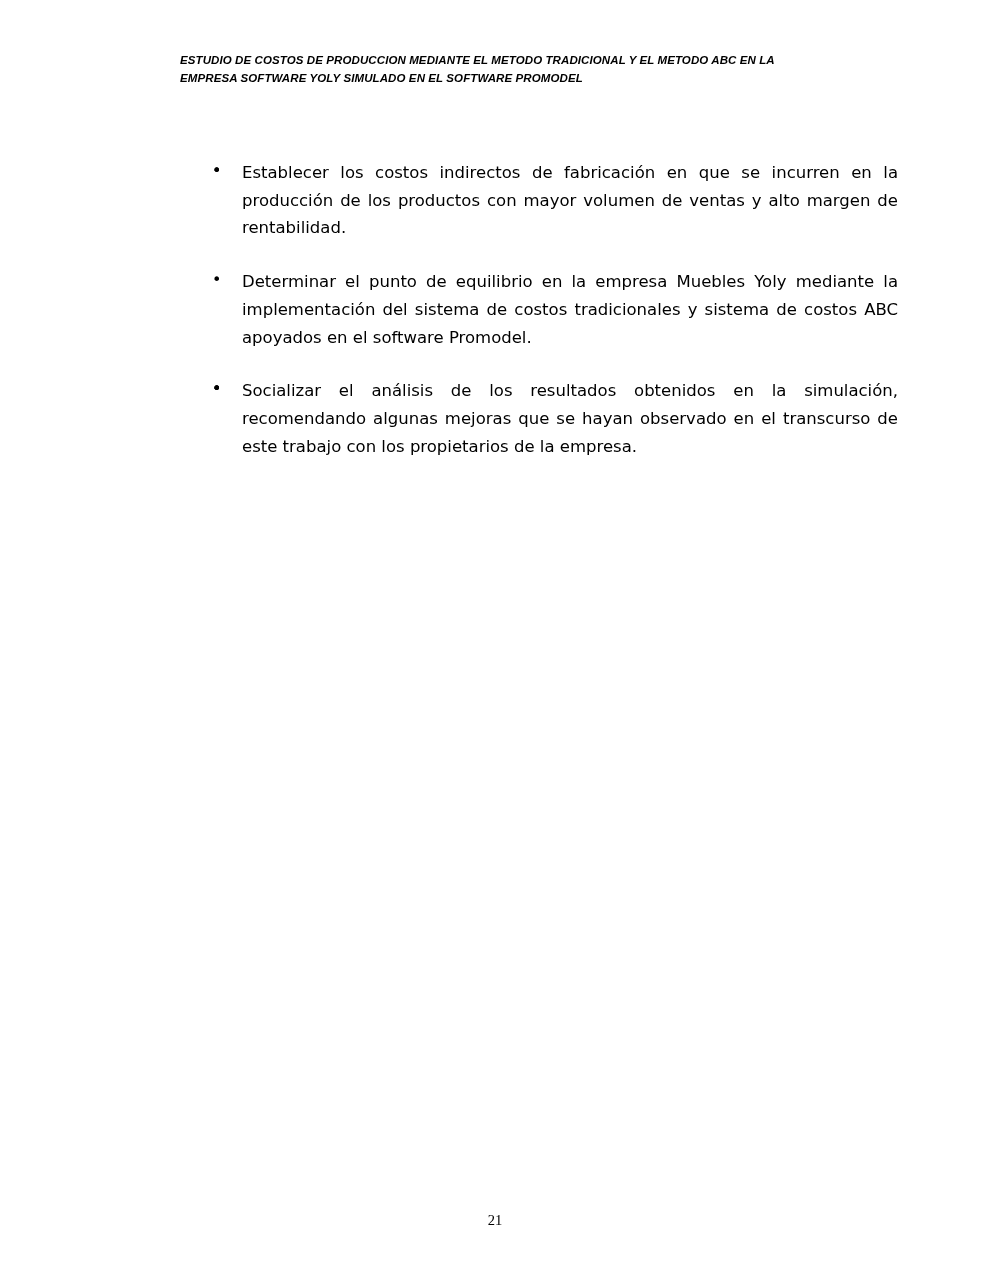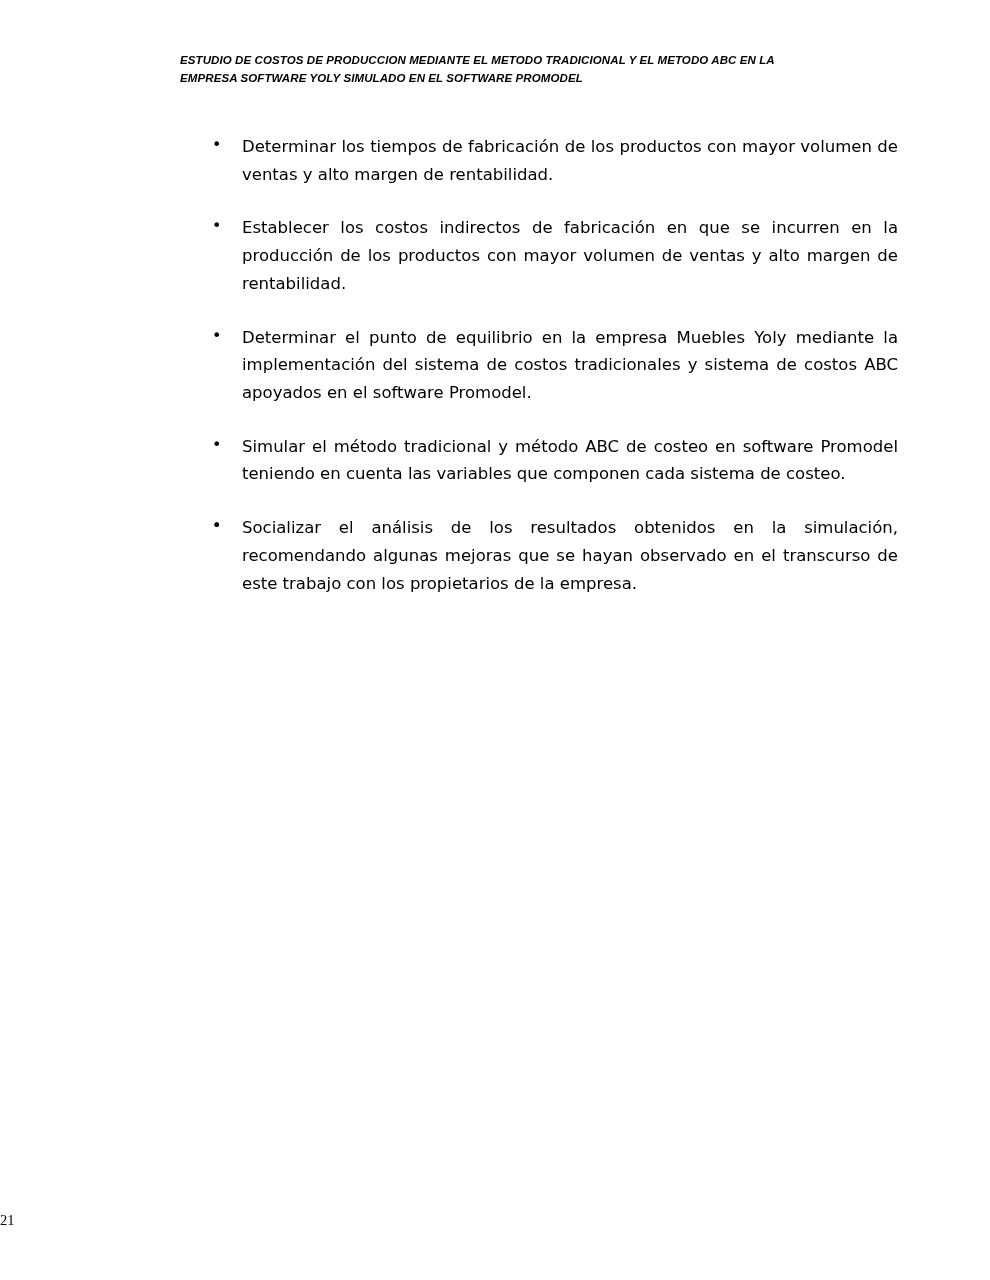--- a/index.html
+++ b/index.html
@@ -58,52 +58,51 @@
     left: 6px;
     top: -1px;
     font-size: 16px;
     line-height: 1.68;
   }
   .page-number {
     position: absolute;
     left: 0;
     right: 0;
     top: 1212px;
+    text-align: center;
     font-family: "Liberation Serif", serif;
     font-size: 14.5px;
     color: #000;
   }
 </style>
 </head>
 <body>
 
 <div class="page">
 
   <div class="header">
     <div>ESTUDIO DE COSTOS DE PRODUCCION MEDIANTE EL METODO TRADICIONAL Y EL METODO ABC EN LA</div>
     <div>EMPRESA SOFTWARE YOLY SIMULADO EN EL SOFTWARE PROMODEL</div>
   </div>
 
   <div class="content">
     <ul class="objectives">
       <li>
         <span class="bullet">•</span>
-        <span>Determinar los tiempos de fabricación de los productos con mayor volumen de ventas y  alto margen de rentabilidad.</span>
       </li>
       <li>
         <span class="bullet">•</span>
         <span>Establecer los costos indirectos de fabricación en que se incurren en la producción de los productos con mayor  volumen de ventas y alto margen de rentabilidad.</span>
       </li>
       <li>
         <span class="bullet">•</span>
         <span>Determinar el punto de equilibrio en la empresa Muebles Yoly mediante la implementación del sistema de  costos tradicionales y sistema de costos ABC apoyados en el software Promodel.</span>
       </li>
       <li>
         <span class="bullet">•</span>
-        <span>Simular el método tradicional y método ABC de costeo en software Promodel teniendo en cuenta las variables que componen cada sistema de costeo.</span>
       </li>
       <li>
         <span class="bullet">•</span>
       </li>
       <li>
         <span class="bullet">•</span>
         <span>Socializar el análisis de los resultados obtenidos en la simulación, recomendando algunas mejoras que se hayan observado en el transcurso de este trabajo con los propietarios de la empresa.</span>
       </li>
     </ul>
   </div>

